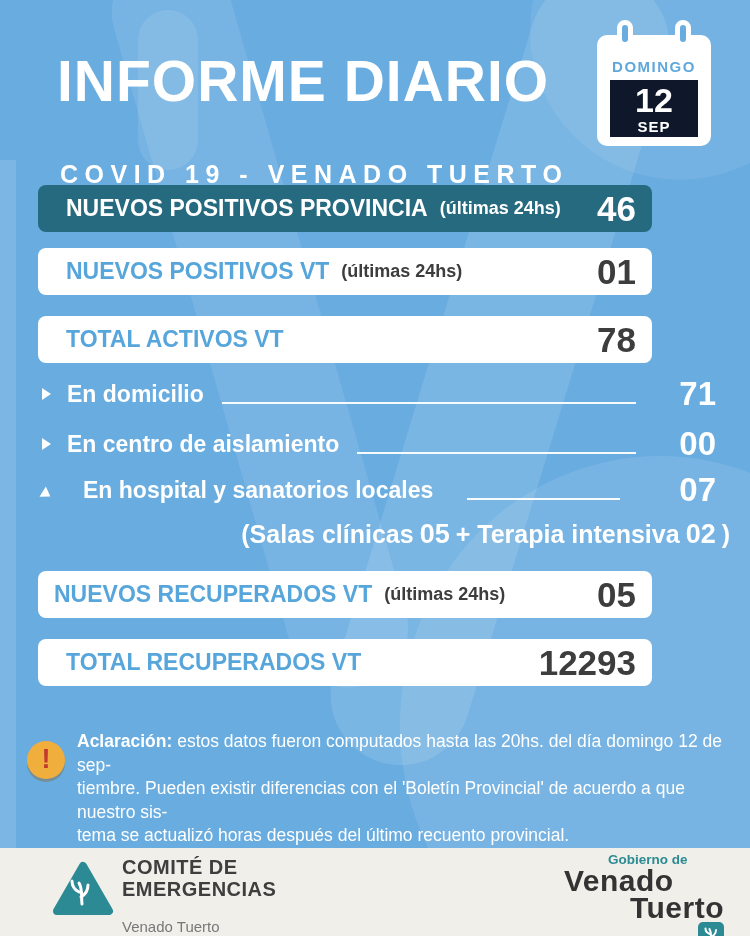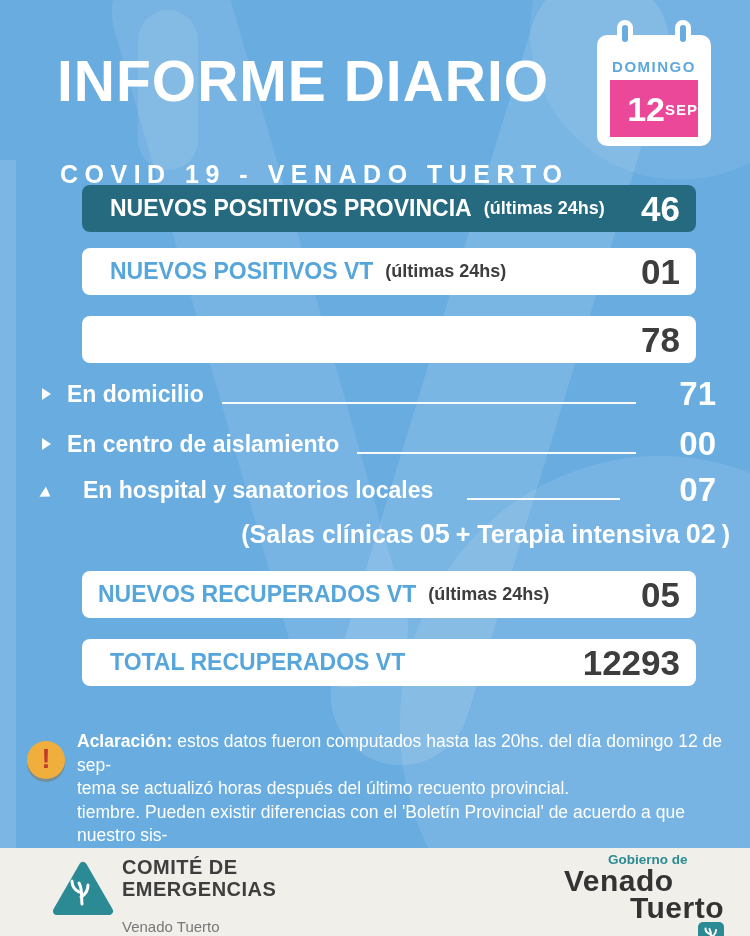--- a/index.html
+++ b/index.html
@@ -26,28 +26,28 @@
   .subtitle {
     position:absolute; left:60px; top:112px;
     font-size:25px; font-weight:600; color:#fff; letter-spacing:6.5px;margin-top:48px;
   }
   
   .calendar { position:absolute; left:597px; top:20px; width:114px; height:126px; }
   .cal-body { position:absolute; left:0; right:0; top:15px; bottom:0; background:#fff; border-radius:10px; }
   .cal-ring { position:absolute; top:0; width:16px; height:27px; border-radius:10px; background:#68ace0; border:5px solid #fff; z-index:2; }
   .cal-ring.r1 { left:20px; } .cal-ring.r2 { right:20px; }
   .cal-day { position:absolute; left:0; right:0; top:38px; text-align:center; color:#5fa8dc; font-weight:bold; font-size:15px; letter-spacing:1.5px; }
-  .cal-panel { position:absolute; left:13px; right:13px; top:60px; bottom:9px; background:#ec4899; display:flex; flex-direction:row; align-items:center; justify-content:flex-end; }
+  .cal-panel { position:absolute; left:13px; right:13px; top:60px; bottom:9px; background:#0f172a; display:flex; flex-direction:column; align-items:center; justify-content:center; }
   .cal-date { font-size:34px; font-weight:bold; color:#fff; line-height:1; }
   .cal-month { font-size:15px; font-weight:bold; color:#fff; letter-spacing:1px; margin-top:1px; }
 
   
   .band {
     position:absolute; left:38px; width:614px; height:47px; border-radius:8px;
-    display:flex; align-items:center; padding:0 16px 0 28px;margin-left:44px;
+    display:flex; align-items:center; padding:0 16px 0 28px;
   }
   .band.dark { background:#266a80; }
   .band.light { background:#ffffff; }
   .band .lbl { font-size:23px; font-weight:bold; white-space:nowrap; }
   .band.dark .lbl { color:#fff; }
   .band.light .lbl { color:#57a6db; }
   .band .sub { font-size:18px; font-weight:600; margin-left:12px; white-space:nowrap; }
   .band.dark .sub { color:#fff; }
   .band.light .sub { color:#3d3d3d; }
   .band .val { margin-left:auto; font-size:35px; font-weight:bold; }
@@ -123,20 +123,21 @@
     <span class="val">46</span>
   </div>
 
   <div class="band light band-positivos">
     <span class="lbl">NUEVOS POSITIVOS VT</span>
     <span class="sub">(últimas 24hs)</span>
     <span class="val">01</span>
   </div>
 
   <div class="band light band-activos">
+    <span class="lbl">TOTAL ACTIVOS VT</span>
     <span class="val">78</span>
   </div>
 
   <div class="brow brow-0">
     <span class="bullet"></span>
     <span class="lbl">En domicilio</span>
     <span class="fill"></span>
     <span class="val">71</span>
   </div>
   <div class="brow brow-1">
@@ -168,22 +169,22 @@
   <div class="band light band-trecup">
     <span class="lbl">TOTAL RECUPERADOS VT</span>
     <span class="val">12293</span>
   </div>
 
   <div class="warn">
     <span class="ex">!</span>
   </div>
   <div class="note">
     <div><b>Aclaración:</b><span> estos datos fueron computados hasta las 20hs. del día domingo 12  de sep-</span></div>
+    <div>tiembre. Pueden existir diferencias con el 'Boletín Provincial' de acuerdo a que nuestro sis-</div>
     <div>tema se actualizó horas después del último recuento provincial.</div>
-    <div>tiembre. Pueden existir diferencias con el 'Boletín Provincial' de acuerdo a que nuestro sis-</div>
   </div>
 
   <div class="footer">
     <div class="c-logo">
       <svg width="62" height="58" viewBox="0 0 62 58">
         <path d="M31 6 L57 51 L5 51 Z" fill="#2b8a93" stroke="#2b8a93" stroke-width="8" stroke-linejoin="round"></path>
         <path d="M30 44 C29 37 31 30 27 23 M27 32 C23 30 20 26 20 21 M29 37 C34 34 36 30 36 25" fill="none" stroke="#fff" stroke-width="3" stroke-linecap="round"></path>
       </svg>
     </div>
     <div class="c-text">

